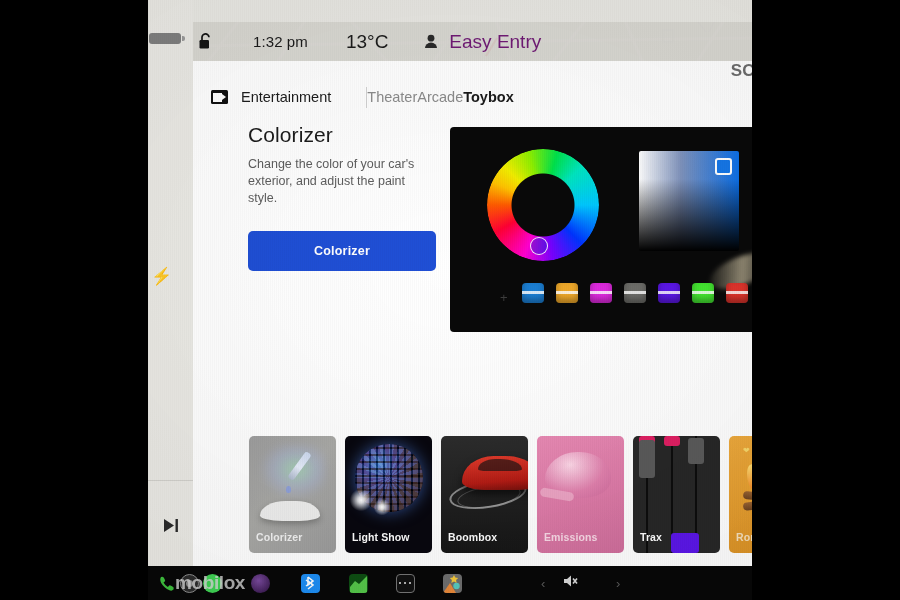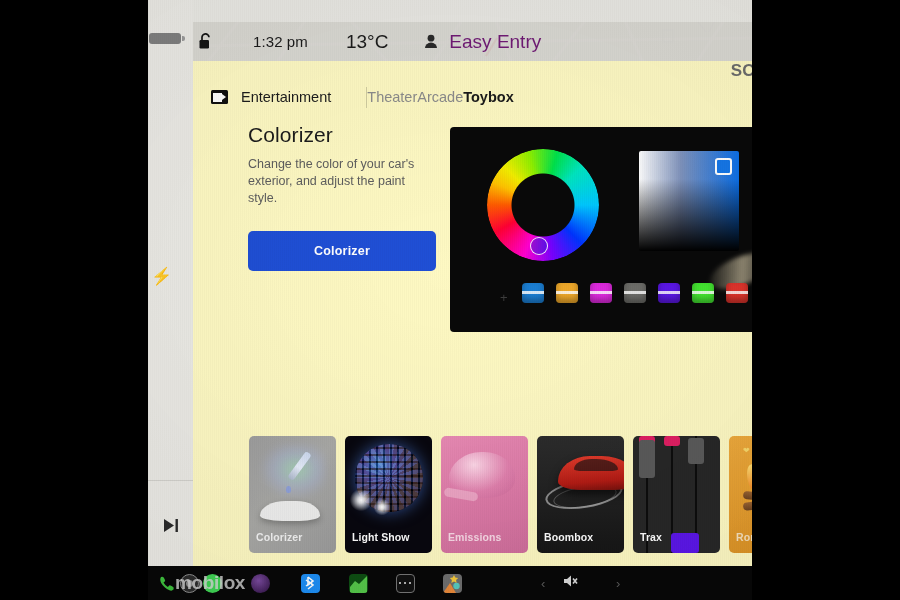--- a/index.html
+++ b/index.html
@@ -111,21 +111,21 @@
     position: absolute; right: -4px; top: 27px;
     font-size: 17px; font-weight: 700; color: #6c6c6c;
     letter-spacing: .4px;
     margin-top: 12px;
   }
 
   
   #content {
     position: absolute; left: 45px; top: 61px;
     width: 559px; height: 505px;
-    background: #fef9c3;
+    background: #ffffff;
     z-index: 6;
   }
 
   
   #tabs {
     position: absolute; left: 0; top: 16px;
     width: 559px; height: 40px;
     display: flex; align-items: center;
   }
   .tab-ent {
@@ -577,31 +577,31 @@
             <span class="tlabel">Colorizer</span>
           </div>
 
           <div class="thumb t-lightshow">
             <div class="t-ball"></div>
             <div class="t-spark" style="left:4px;top:52px;width:24px;height:24px;"></div>
             <div class="t-spark" style="left:28px;top:62px;width:18px;height:18px;"></div>
             <span class="tlabel">Light Show</span>
           </div>
 
-          <div class="thumb t-emissions">
-            <div class="t-cushion"></div>
-            <div class="t-cushion-tube"></div>
-            <span class="tlabel">Emissions</span>
-          </div>
-
           <div class="thumb t-boombox">
             <div class="t-bb-ring"></div>
             <div class="t-bb-ring2"></div>
             <div class="t-bb-car"></div>
             <span class="tlabel">Boombox</span>
+          </div>
+
+          <div class="thumb t-emissions">
+            <div class="t-cushion"></div>
+            <div class="t-cushion-tube"></div>
+            <span class="tlabel">Emissions</span>
           </div>
 
           <div class="thumb t-trax">
             <div class="fader-cap" style="left:6px;top:0px;height:14px;background:#e01f63;"></div>
             <div class="fader-track" style="left:13px;top:14px;height:103px;"></div>
             <div class="fader-cap" style="left:6px;top:4px;height:38px;background:#5a5a5a;"></div>
             <div class="fader-cap" style="left:31px;top:0px;height:10px;background:#e01f63;"></div>
             <div class="fader-track" style="left:38px;top:10px;height:107px;"></div>
             <div class="fader-track" style="left:62px;top:0px;height:117px;"></div>
             <div class="fader-cap" style="left:55px;top:2px;height:26px;background:#5a5a5a;"></div>

